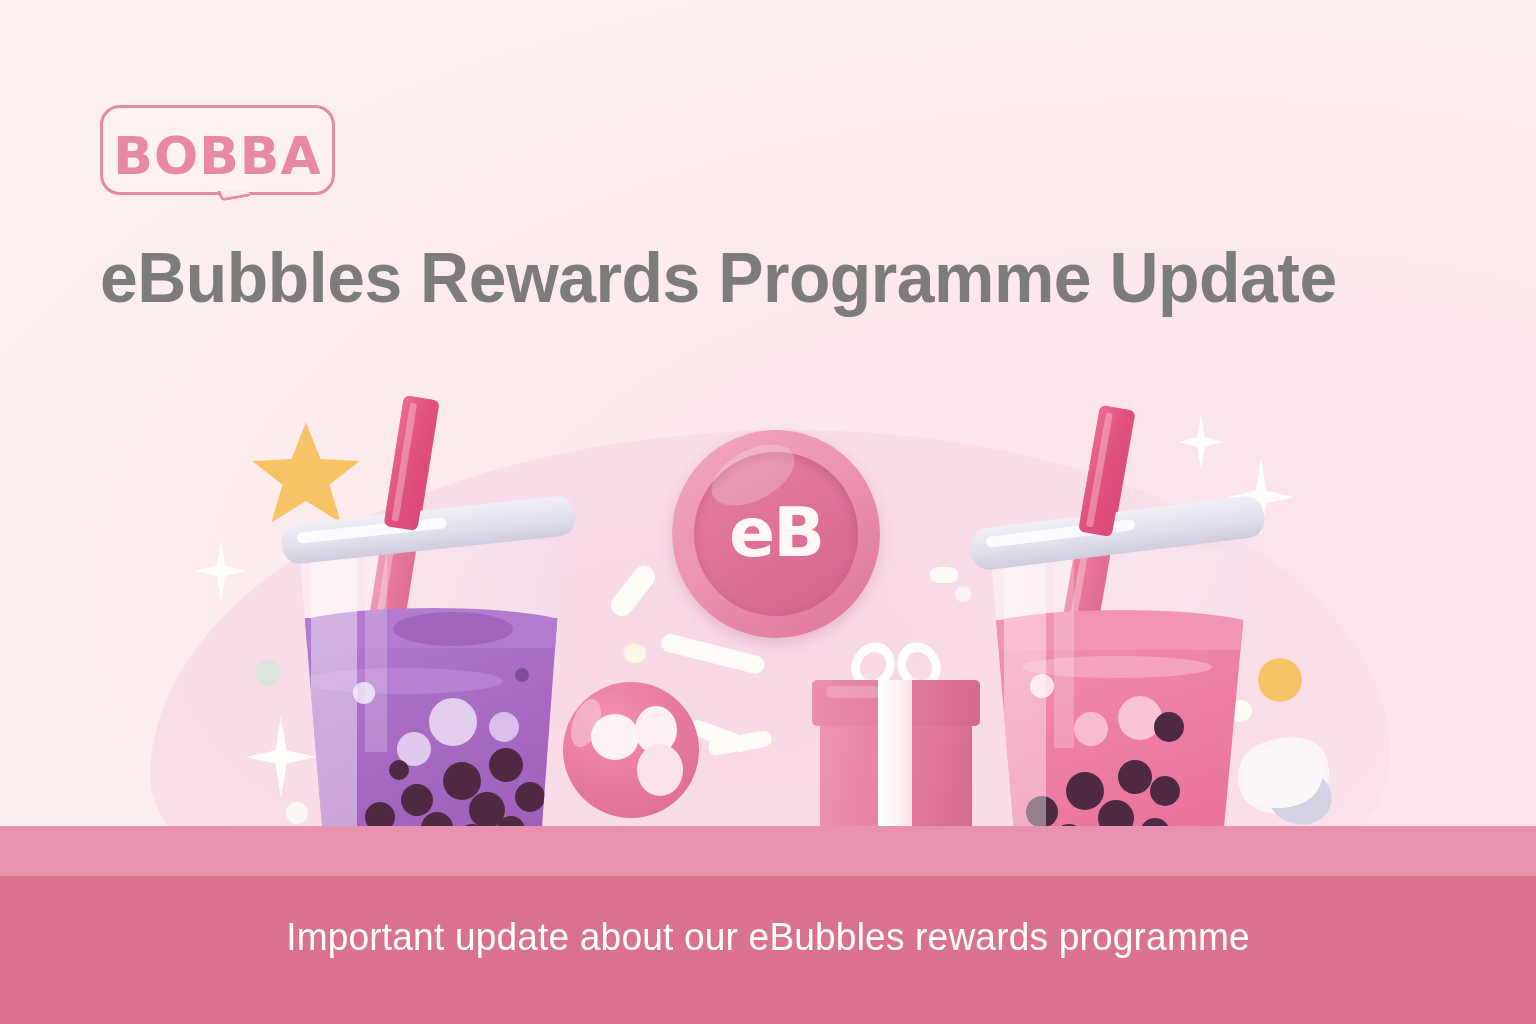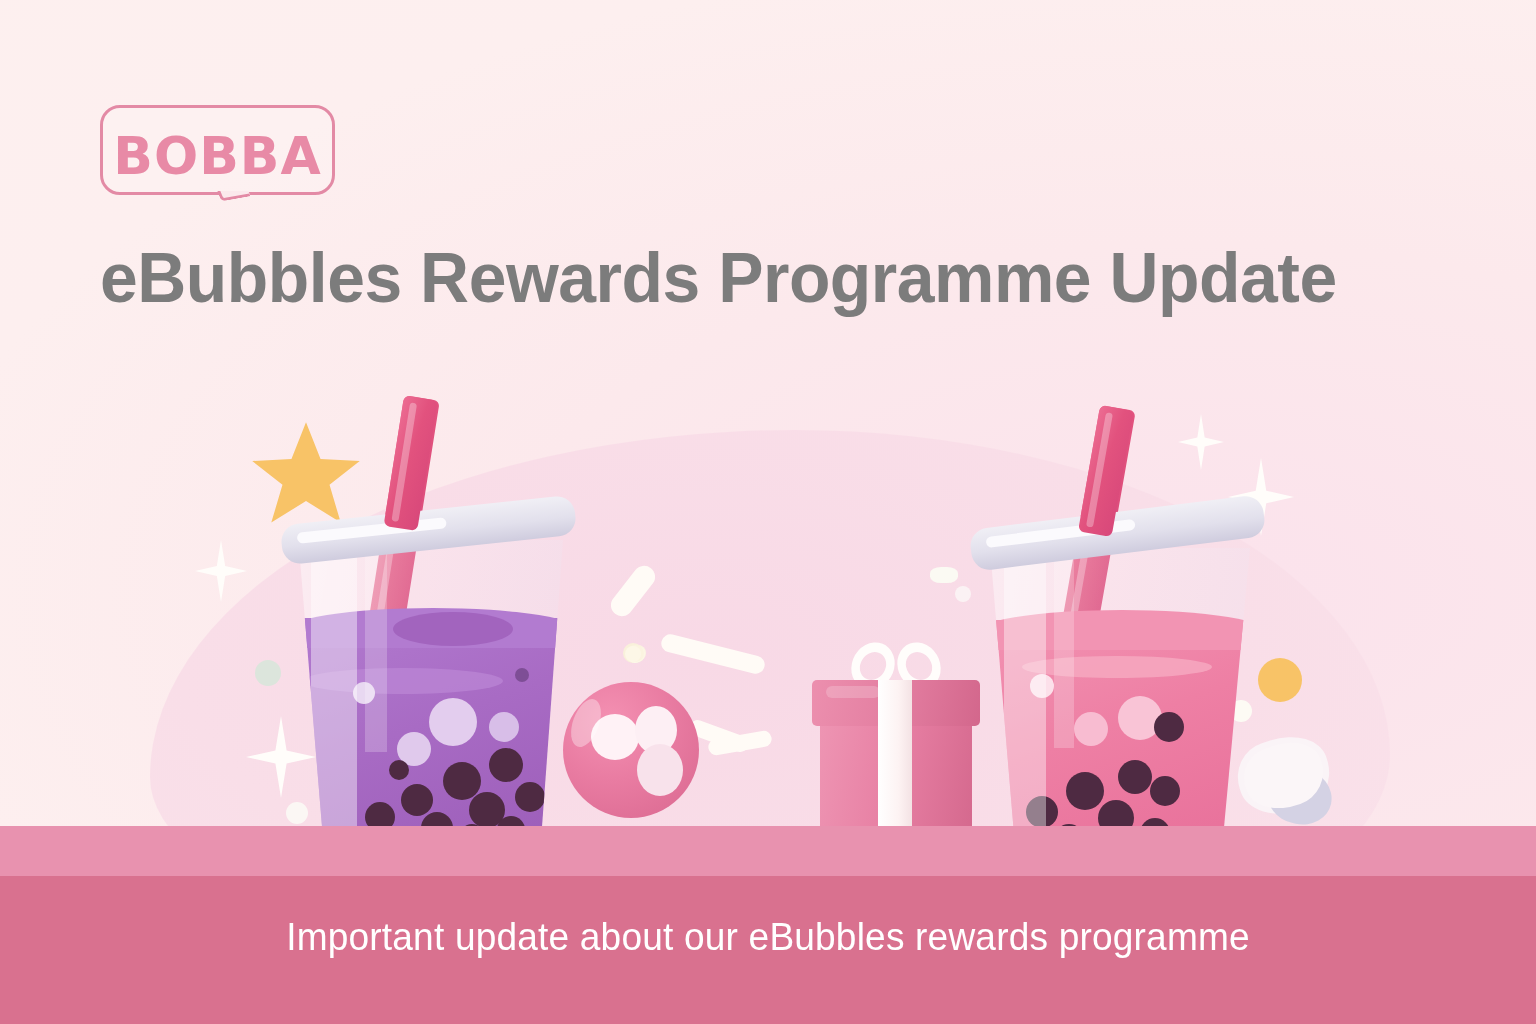--- a/index.html
+++ b/index.html
@@ -369,20 +369,26 @@
       <div class="gift-ribbon-v"></div>
     </div>
 
     <div class="sphere">
       <div class="sphere-hl1"></div>
       <div class="sphere-hl2"></div>
       <div class="sphere-hl3"></div>
       <div class="sphere-gloss"></div>
     </div>
 
+    <div class="coin-outer">
+      <div class="coin-inner">
+        <span class="coin-label">eB</span>
+      </div>
+      <div class="coin-shine"></div>
+    </div>
 
   </div>
 
   <div class="band-light"></div>
   <div class="band-dark"></div>
   <div class="subtitle">Important update about our eBubbles rewards programme</div>
 
 </div>
 
 </body></html>

